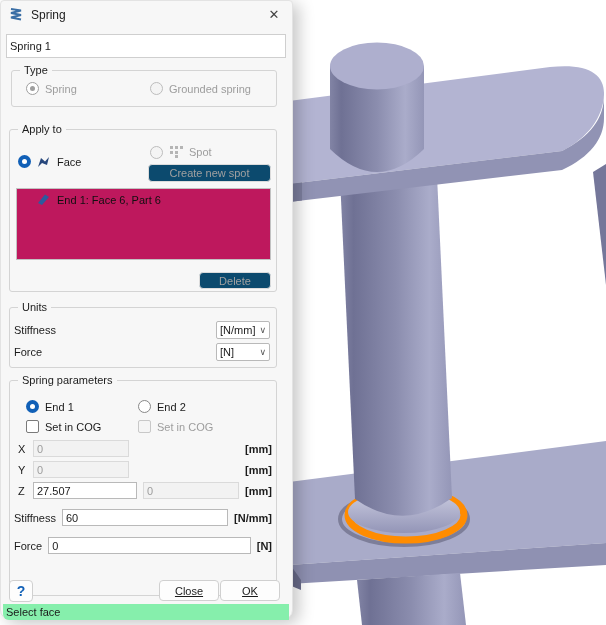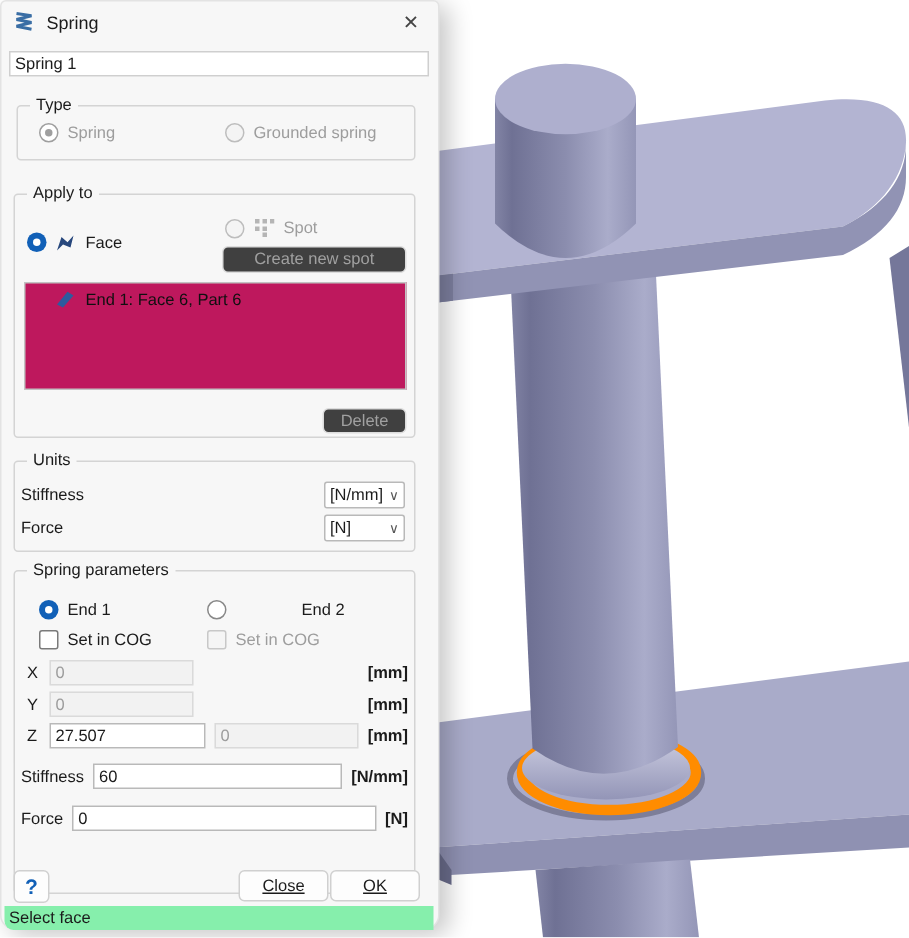--- a/index.html
+++ b/index.html
@@ -15,21 +15,21 @@
     background:#f7f7f7; border:1px solid #e3e3e3;
     border-radius:4px 4px 10px 10px;
     box-shadow:6px 4px 16px rgba(0,0,0,0.22); z-index:5; }
 
   .titlebar { position:absolute; left:0; top:0; right:0; height:27px;
     display:flex; align-items:center; padding:0 8px; }
   .titlebar .ttl { font-size:12px; color:#1b1b1b; margin-left:8px; }
   .closebtn { margin-left:auto; font-size:13px; color:#444; width:20px; height:20px;
     display:flex; align-items:center; justify-content:center; cursor:default; }
 
-  .nameinput { position:absolute; left:5px; right:6px; top:33px; height:17px;
+  .nameinput { position:absolute; left:5px; right:6px; top:33px; height:24px;
     border:1px solid #cfcfcf; background:#fff; font-size:11px; padding:4px 3px;
     font-family:"Liberation Sans", sans-serif; color:#1b1b1b; }
 
   .grp { position:absolute; border:1px solid #d4d4d4; border-radius:3px; }
   .grp > .leg { position:absolute; top:-7px; left:8px; background:#f7f7f7;
     padding:0 4px; font-size:11px; color:#1b1b1b; }
 
   .row { position:absolute; display:flex; align-items:center; }
 
   .radio { width:13px; height:13px; border-radius:50%; border:1px solid #888;
@@ -45,21 +45,21 @@
   .chk { width:13px; height:13px; border:1px solid #7a7a7a; border-radius:2px;
     background:#fff; flex:0 0 13px; }
   .chk.dis { border-color:#c8c8c8; background:#f5f5f5; }
 
   .lbl { font-size:11px; color:#1b1b1b; margin-left:6px; white-space:nowrap; }
   .lbl.dis { color:#9d9d9d; }
 
   .btn { font-size:11px; color:#1b1b1b; background:#fdfdfd;
     border:1px solid #d0d0d0; border-radius:4px; text-align:center;
     display:flex; align-items:center; justify-content:center; }
-  .btn.dis { color:#a0a0a0; background:#404040; border-color:#dcdcdc; }
+  .btn.dis { color:#a0a0a0; background:#0c4a6e; border-color:#dcdcdc; }
 
   .listbox { position:absolute; background:#be185d; border:1px solid #c2c2c2; }
   .listitem { display:flex; align-items:center; gap:7px; padding:4px 6px 0 20px;
     font-size:11px; color:#101010; }
 
   .field { height:17px; border:1px solid #b9b9b9; background:#fff; font-size:11px;
     padding:0 3px; font-family:"Liberation Sans", sans-serif; color:#1b1b1b; }
   .field.dis { background:#f2f2f2; border-color:#dadada; color:#9d9d9d; }
 
   .unit { font-size:11px; font-weight:700; color:#1b1b1b; }
@@ -178,21 +178,21 @@
 
       <div class="listbox" style="left:6px; right:5px; top:58px; height:72px;">
         <div class="listitem">
           <svg width="13" height="13" viewBox="0 0 13 13">
             <path d="M1,10 L8,1.5 L12,4 L5,12 Z" fill="#2d5b9e"></path>
           </svg>
           <span>End 1: Face 6, Part 6</span>
         </div>
       </div>
 
-      <div class="btn dis" style="position:absolute; right:5px; top:142px; width:56px; height:17px;">Delete</div>
+      <div class="btn dis" style="position:absolute; right:5px; top:142px; width:72px; height:17px;">Delete</div>
     </div>
 
     <div class="grp" style="left:8px; right:15px; top:306px; height:61px;">
       <span class="leg">Units</span>
       <div class="row" style="left:4px; right:6px; top:13px;">
         <span class="lbl" style="margin-left:0">Stiffness</span>
         <div class="sel" style="margin-left:auto; width:54px;">
           <span>[N/mm]</span>
           <span class="chev">∨</span>
         </div>
@@ -206,21 +206,21 @@
       </div>
     </div>
 
     <div class="grp" style="left:8px; right:15px; top:379px; height:216px;">
       <span class="leg">Spring parameters</span>
 
       <div class="row" style="left:16px; top:19px;">
         <span class="radio checked"></span>
         <span class="lbl">End 1</span>
       </div>
-      <div class="row" style="left:128px; top:19px;gap:44px;">
+      <div class="row" style="left:128px; top:19px;">
         <span class="radio"></span>
         <span class="lbl">End 2</span>
       </div>
 
       <div class="row" style="left:16px; top:39px;">
         <span class="chk"></span>
         <span class="lbl">Set in COG</span>
       </div>
       <div class="row" style="left:128px; top:39px;">
         <span class="chk dis"></span>

